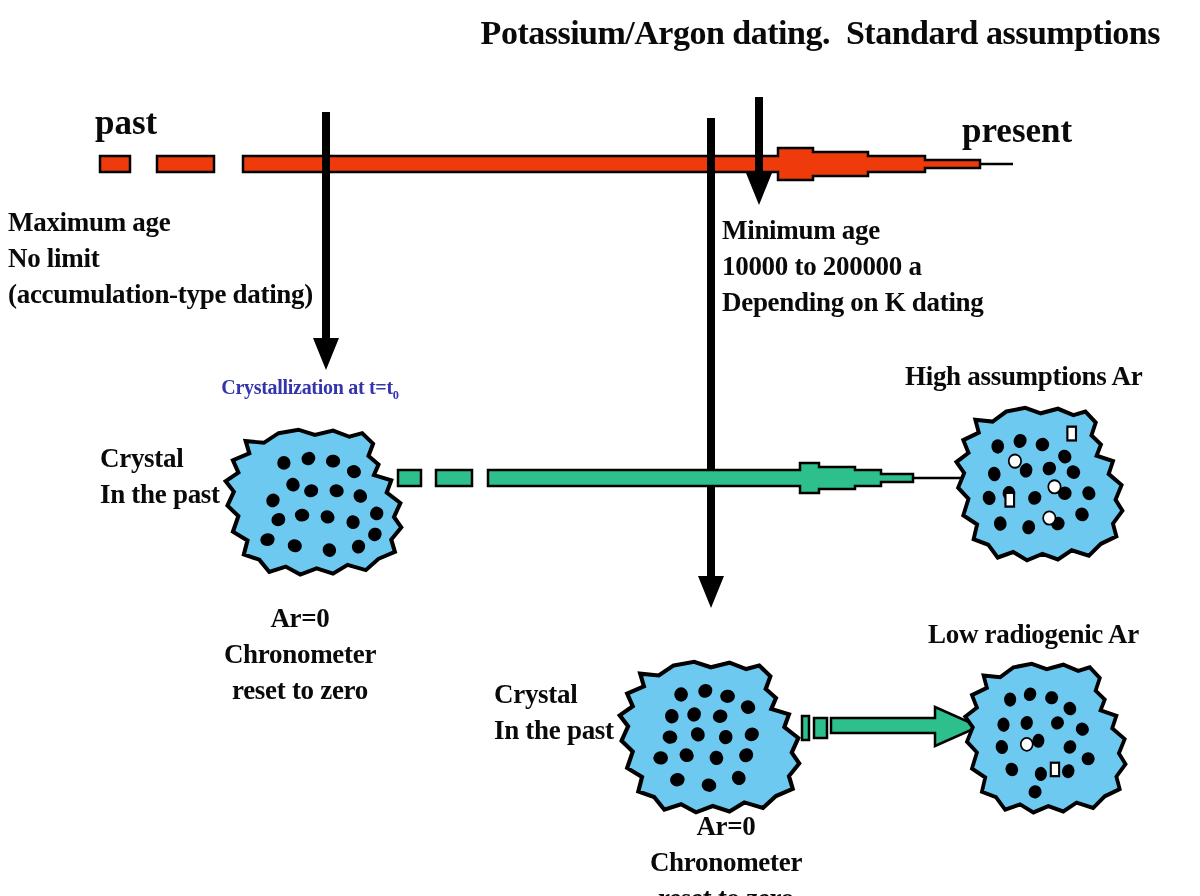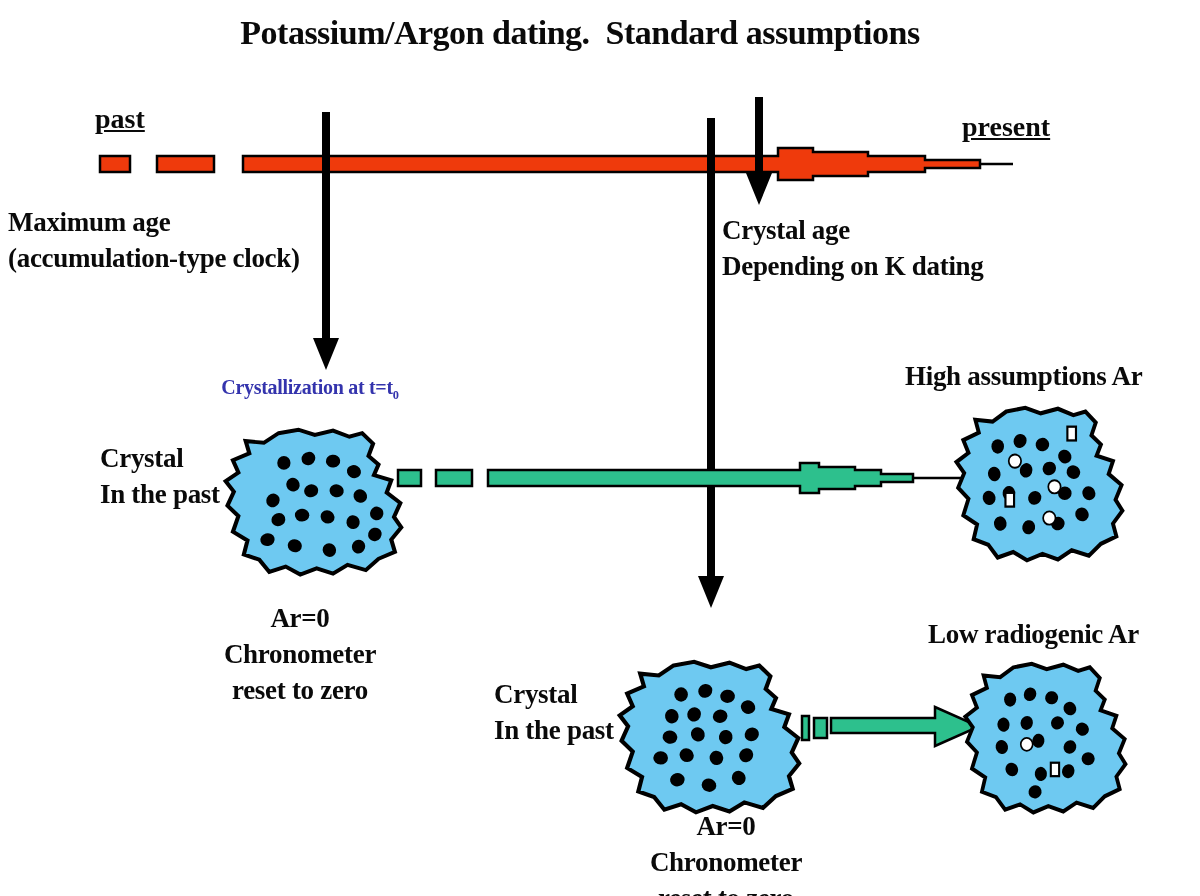--- a/index.html
+++ b/index.html
@@ -2,23 +2,23 @@
 <html style="--bg: #ffffff; --text: #0a0a0a; --blue: #3434ad; --red: #ef3a0c; --green: #2dc08d; --crystal: #6ec9f1;"><head>
 <meta charset="utf-8">
 <style>
   html,body{margin:0;padding:0;background:#fff;}
   .page{
     position:relative;width:1200px;height:896px;overflow:hidden;background:var(--bg,#fff);
     font-family:"Liberation Serif","DejaVu Serif",serif;font-weight:bold;color:var(--text,#0a0a0a);
   }
   .abs{position:absolute;}
   .title{
-    left:0;top:14px;width:1160px;text-align:center;font-size:34px;letter-spacing:-0.5px;white-space:pre;
+    left:0;top:14px;width:1160px;text-align:right;font-size:34px;letter-spacing:-0.5px;white-space:pre;
   }
-  .tl-label{font-size:28px;text-decoration:underline;}
+  .tl-label{font-size:35px;}
   .block{font-size:27px;line-height:36px;letter-spacing:-0.3px;}
   .center{text-align:center;}
   .blue{color:var(--blue,#3434ad);font-size:20px;letter-spacing:-0.3px;}
   .blue sub{font-size:0.62em;line-height:0;}
   svg.abs{display:block;overflow:visible;}
   .red{fill:var(--red,#ef3a0c);stroke:#000;stroke-width:2.5;}
   .green{fill:var(--green,#2dc08d);stroke:#000;stroke-width:2.5;}
 </style>
 </head>
 <body>
@@ -42,24 +42,26 @@
   </svg>
   <svg class="abs" style="left:697px;top:118px;width:28px;height:490px;" viewBox="0 0 28 490">
     <polygon points="10,0 18,0 18,458 27,458 14,490 1,458 10,458" fill="#000"></polygon>
   </svg>
   <svg class="abs" style="left:745px;top:97px;width:28px;height:108px;" viewBox="0 0 28 108">
     <polygon points="10,0 18,0 18,76 27,76 14,108 1,76 10,76" fill="#000"></polygon>
   </svg>
 
   <div class="abs block" style="left:8px;top:204px;">
     <div>Maximum age</div>
-    <div>(accumulation-type clock)</div>
+    <div>No limit</div>
+    <div>(accumulation-type dating)</div>
   </div>
   <div class="abs block" style="left:722px;top:212px;">
-    <div>Crystal age</div>
+    <div>Minimum age</div>
+    <div>10000 to 200000 a</div>
     <div>Depending on K dating</div>
   </div>
 
   <div class="abs blue center" style="left:140px;top:376px;width:340px;">
     <span>Crystallization at t=t</span><sub>0</sub>
   </div>
   <div class="abs block" style="left:905px;top:358px;">High assumptions Ar</div>
 
   <div class="abs block" style="left:100px;top:440px;">
     <div>Crystal</div>

